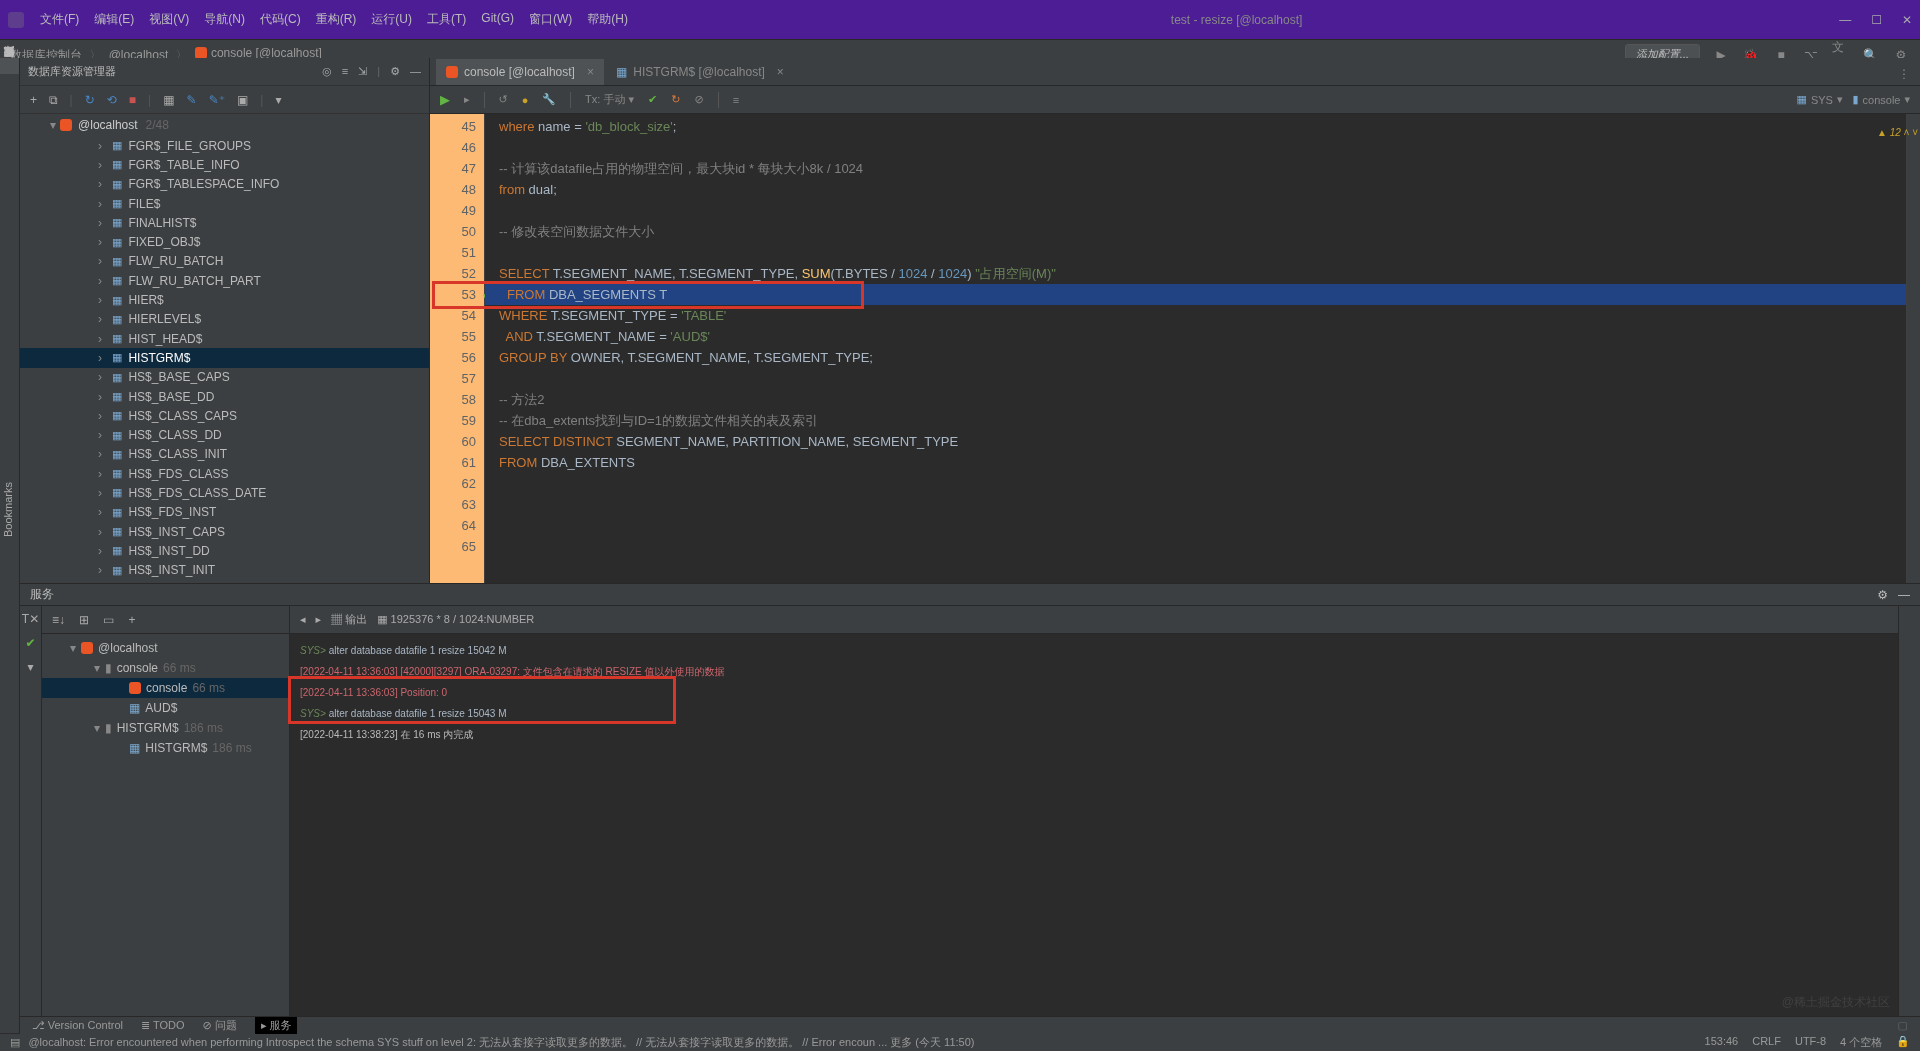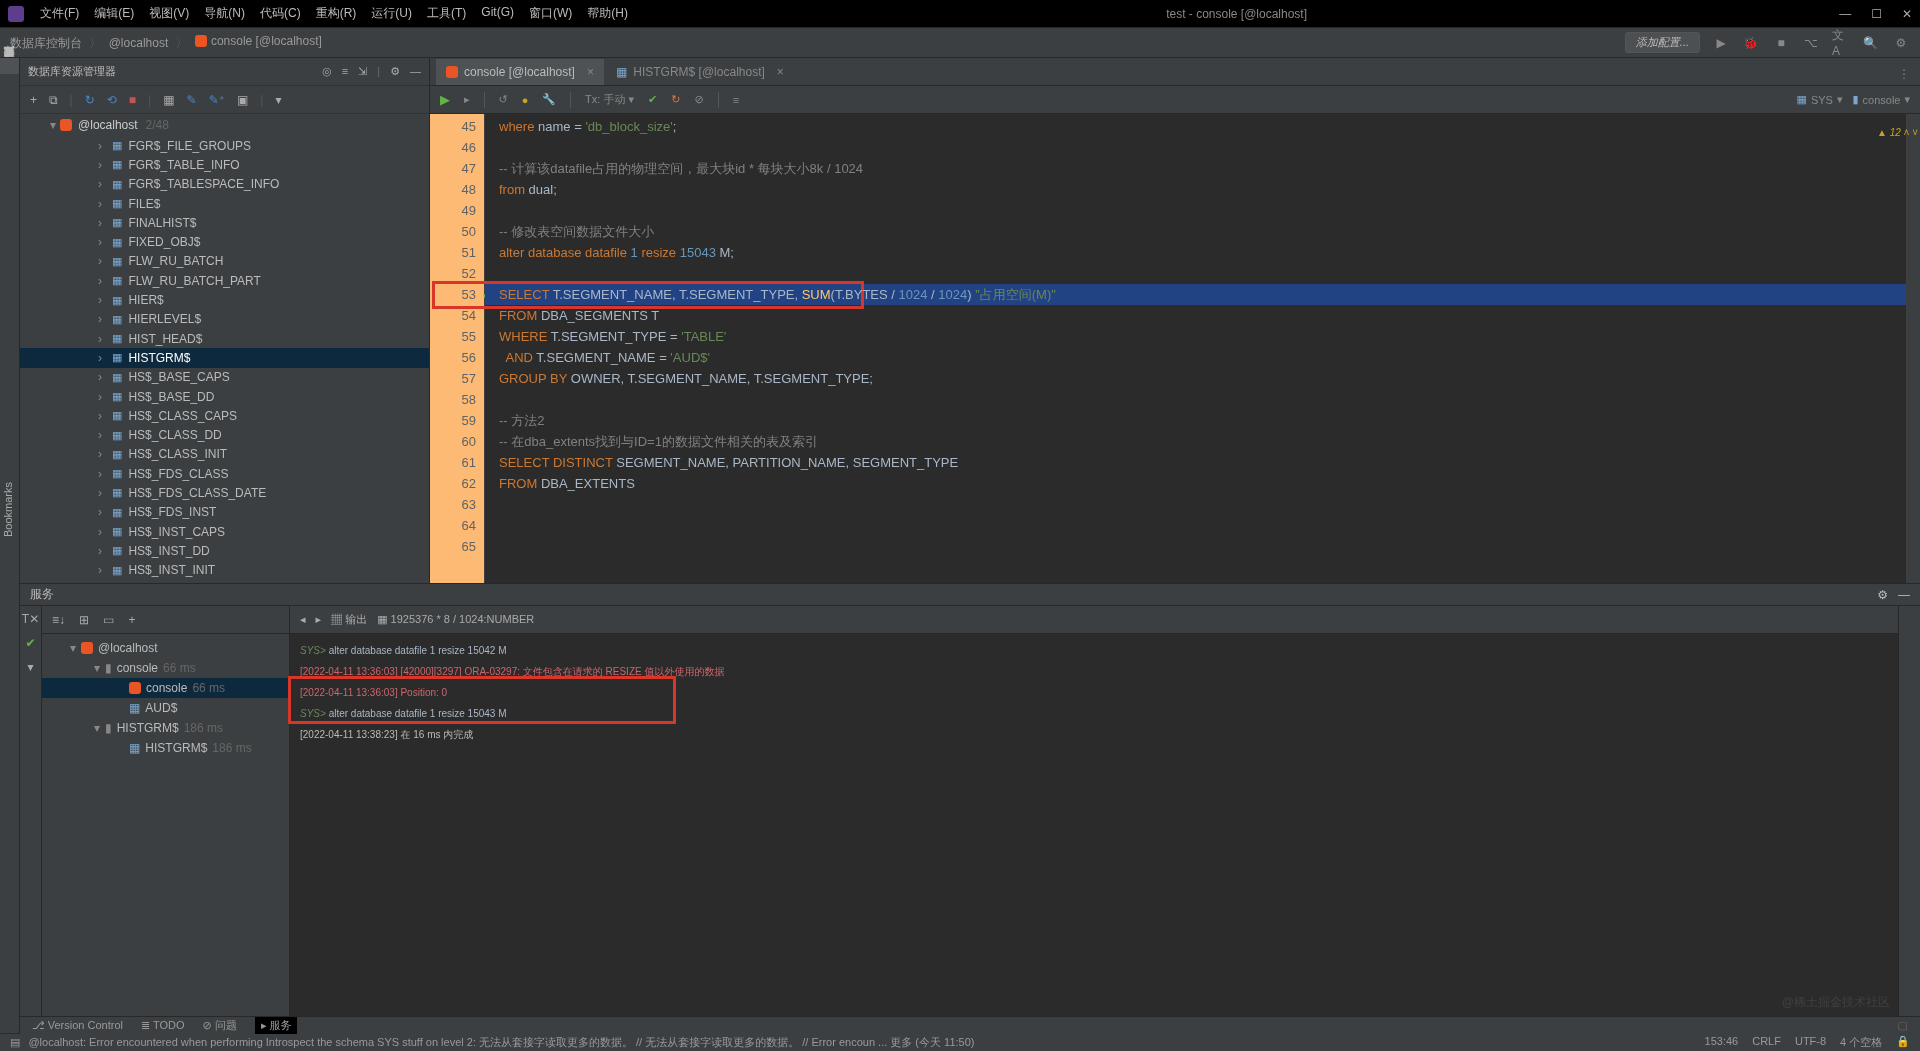--- a/index.html
+++ b/index.html
@@ -1,18 +1,18 @@
 <!DOCTYPE html>
 <html><head>
 <meta charset="utf-8">
 <style>
 * { margin:0; padding:0; box-sizing:border-box; font-family:"Microsoft YaHei",Arial,sans-serif; }
 body { background:#2b2b2b; color:#bbb; font-size:12px; overflow:hidden; width:1920px; height:1051px; position:relative; }
 
-.titlebar { height:28px; background:#000000; display:flex; align-items:center; padding:0 8px; color:#888; border-bottom:1px solid #282828; }
+.titlebar { height:40px; background:#4c1d95; display:flex; align-items:center; padding:0 8px; color:#888; border-bottom:1px solid #282828; }
 .titlebar .logo { width:16px;height:16px;background:#5e3d8c;border-radius:3px;margin-right:10px; }
 .titlebar .menu { display:flex; gap:3px; color:#bbb; }
 .titlebar .menu span { padding:2px 6px; cursor:default; }
 .titlebar .title { flex:1; text-align:center; color:#888; }
 .winbtns { display:flex; gap:20px; color:#aaa; font-size:12px; }
 
 .navbar { height:30px; background:#3c3f41; display:flex; align-items:center; padding:0 10px; border-bottom:1px solid #282828; }
 .navbar .crumb { color:#999; }
 .navbar .crumb .sep { color:#666; margin:0 4px; }
 .navbar .right { margin-left:auto; display:flex; align-items:center; gap:12px; }
@@ -109,21 +109,21 @@
       <span>视图(V)</span>
       <span>导航(N)</span>
       <span>代码(C)</span>
       <span>重构(R)</span>
       <span>运行(U)</span>
       <span>工具(T)</span>
       <span>Git(G)</span>
       <span>窗口(W)</span>
       <span>帮助(H)</span>
     </div>
-  <div class="title">test - console [@localhost]</div>
+  <div class="title">test - resize [@localhost]</div>
   <div class="winbtns">
     <span>—</span>
     <span>☐</span>
     <span>✕</span>
   </div>
 </div>
 
 <div class="navbar">
   <span class="crumb">
     <span>数据库控制台</span>
@@ -362,24 +362,23 @@
         <div>65</div>
       </div>
     <div class="codelines" id="codelines">
         <div class="ln" style="position: relative; z-index: 1;"><span class="kw">where</span><span class="txt"> name = </span><span class="str">'db_block_size'</span><span class="txt">;</span></div>
         <div class="ln" style="position: relative; z-index: 1;"></div>
         <div class="ln" style="position: relative; z-index: 1;"><span class="cmt">-- 计算该datafile占用的物理空间，最大块id * 每块大小8k / 1024</span></div>
         <div class="ln" style="position: relative; z-index: 1;"><span class="kw">from</span><span class="txt"> dual;</span></div>
         <div class="ln" style="position: relative; z-index: 1;"></div>
         <div class="ln" style="position: relative; z-index: 1;"><span class="cmt">-- 修改表空间数据文件大小</span></div>
         <div class="hl-line" style="top: 170px;"></div>
-        <div class="ln" style="position: relative; z-index: 1;"><span class="kw">alter database datafile</span><span class="txt"> </span><span class="num">1</span><span class="txt"> </span><span class="kw">resize</span><span class="txt"> </span><span class="num">15043</span><span class="txt"> M;</span></div>
         <div class="ln" style="position: relative; z-index: 1;"></div>
         <div class="ln" style="position: relative; z-index: 1;"><span class="kw">SELECT</span><span class="txt"> T.SEGMENT_NAME, T.SEGMENT_TYPE, </span><span class="fn">SUM</span><span class="txt">(T.BYTES / </span><span class="num">1024</span><span class="txt"> / </span><span class="num">1024</span><span class="txt">) </span><span class="str">"占用空间(M)"</span></div>
-        <div class="ln" style="position: relative; z-index: 1;"><span class="kw">FROM</span><span class="txt"> DBA_SEGMENTS T</span></div>
+        <div class="ln" style="position: relative; z-index: 1; margin-left: 8px;"><span class="kw">FROM</span><span class="txt"> DBA_SEGMENTS T</span></div>
         <div class="ln" style="position: relative; z-index: 1;"><span class="kw">WHERE</span><span class="txt"> T.SEGMENT_TYPE = </span><span class="str">'TABLE'</span></div>
         <div class="ln" style="position: relative; z-index: 1;"><span class="txt">  </span><span class="kw">AND</span><span class="txt"> T.SEGMENT_NAME = </span><span class="str">'AUD$'</span></div>
         <div class="ln" style="position: relative; z-index: 1;"><span class="kw">GROUP BY</span><span class="txt"> OWNER, T.SEGMENT_NAME, T.SEGMENT_TYPE;</span></div>
         <div class="ln" style="position: relative; z-index: 1;"></div>
         <div class="ln" style="position: relative; z-index: 1;"><span class="cmt">-- 方法2</span></div>
         <div class="ln" style="position: relative; z-index: 1;"><span class="cmt">-- 在dba_extents找到与ID=1的数据文件相关的表及索引</span></div>
         <div class="ln" style="position: relative; z-index: 1;"><span class="kw">SELECT DISTINCT</span><span class="txt"> SEGMENT_NAME, PARTITION_NAME, SEGMENT_TYPE</span></div>
         <div class="ln" style="position: relative; z-index: 1;"><span class="kw">FROM</span><span class="txt"> DBA_EXTENTS</span></div>
       </div>
     <div class="codemap">

